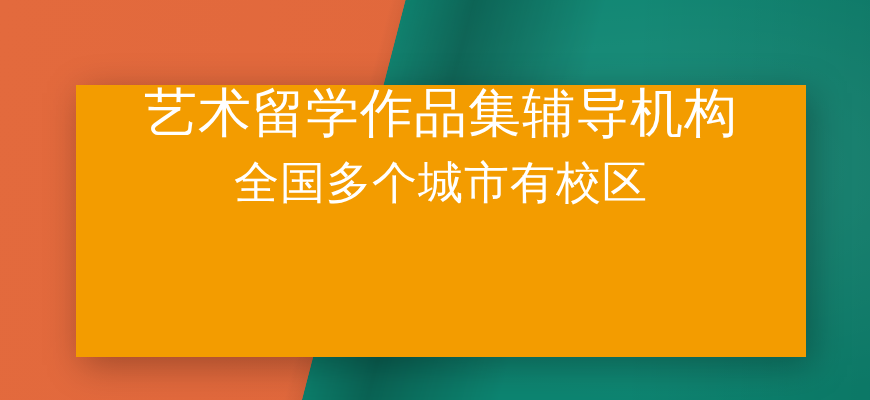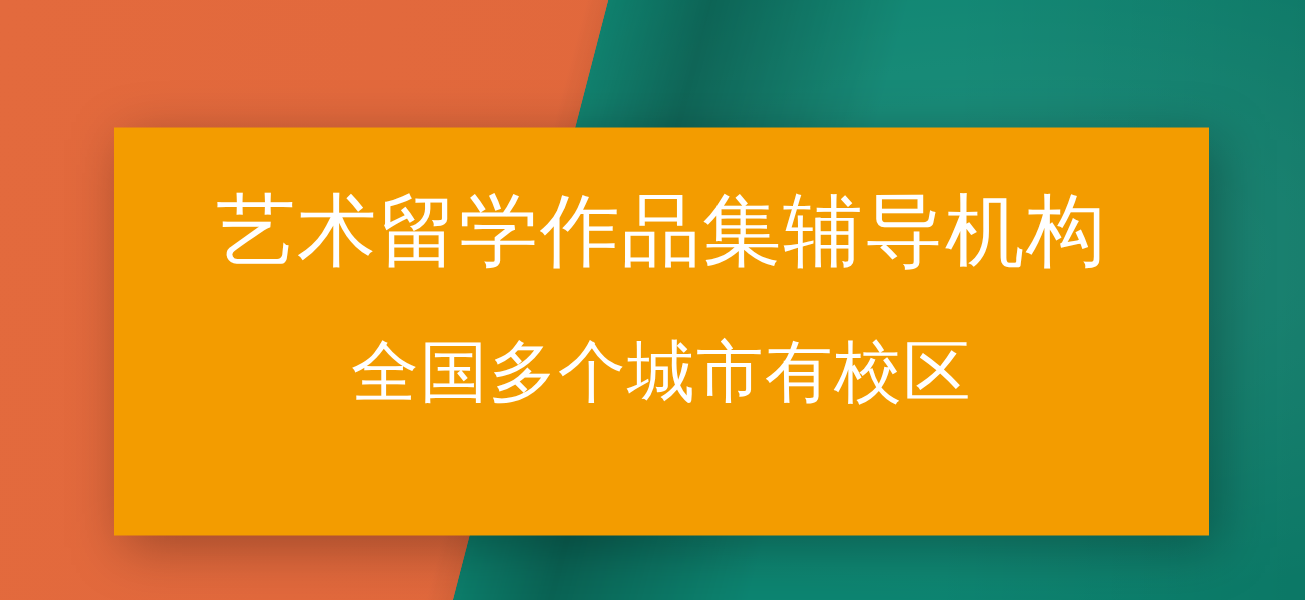--- a/index.html
+++ b/index.html
@@ -63,30 +63,29 @@
     top: 85px;
     width: 730px;
     height: 272px;
     background: #f39c00;
     display: flex;
     flex-direction: column;
     align-items: center;
     justify-content: flex-start;
   }
   .card-title {
-    margin-top: 42px;
     font-size: 53px;
     line-height: 1.04;
     letter-spacing: 1px;
     color: #ffffff;
     white-space: nowrap;
     font-weight: 400;
   }
   .card-subtitle {
-    margin-top: 43px;
+    margin-top: 20px;
     font-size: 45px;
     line-height: 1.04;
     letter-spacing: 1px;
     color: #ffffff;
     white-space: nowrap;
     font-weight: 400;
   }
 </style>
 </head>
 <body>

